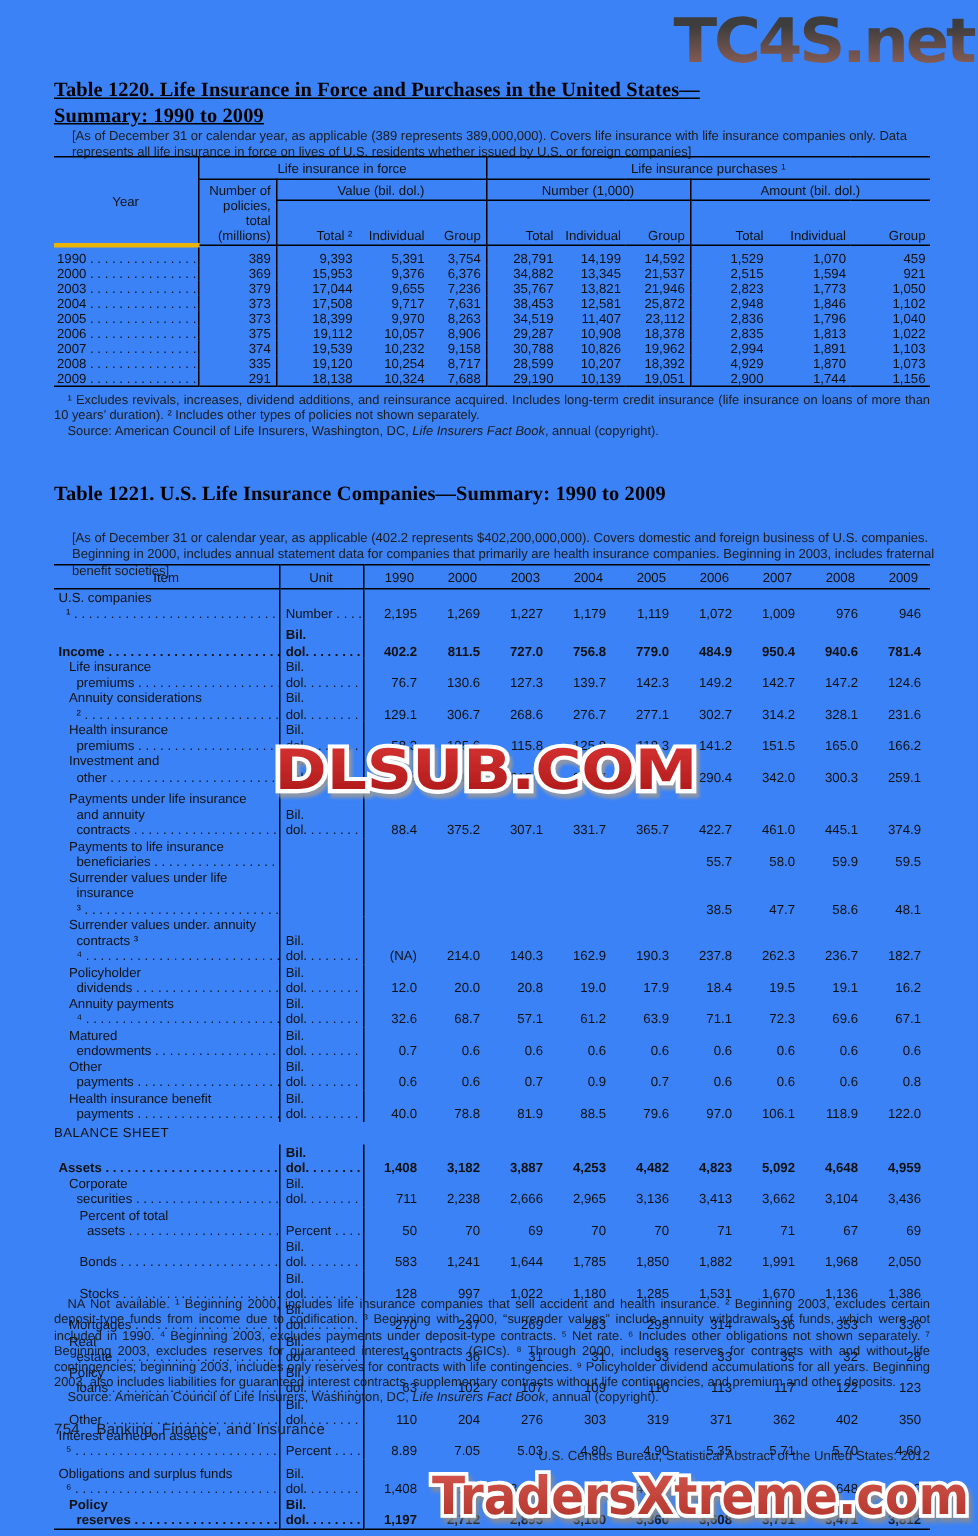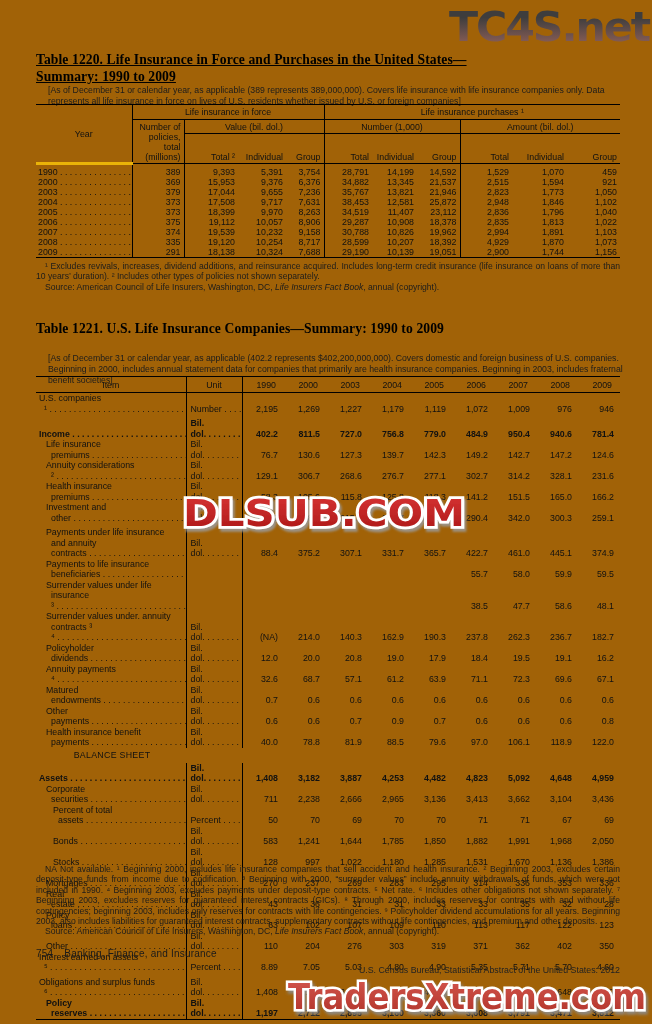--- a/index.html
+++ b/index.html
@@ -1,16 +1,16 @@
 <!DOCTYPE html>
 <html><head>
 <meta charset="utf-8">
 <style>
   html,body{margin:0;padding:0;background:#e8e8e8;}
-  .page{position:relative;width:652px;height:1024px;background:#a16207;overflow:hidden;
+  .page{position:relative;width:652px;height:1024px;background:#3b82f6;overflow:hidden;
         font-family:"Liberation Sans","DejaVu Sans",sans-serif;color:#111;}
   .content{position:absolute;left:36px;width:584px;z-index:2;}
 
   
   .t-title{font-family:"Liberation Serif","DejaVu Serif",serif;font-weight:bold;
            font-size:13.6px;line-height:16.5px;letter-spacing:.1px;color:#000;
            white-space:pre-line;margin:0;}
 
   
   .note{font-size:8.7px;line-height:10.9px;color:#1c1c1c;margin:12px;}
@@ -42,21 +42,21 @@
   #t1221 thead th{border-bottom:1px solid #000;height:15px;vertical-align:middle;}
   #t1221 .h-item{text-align:center;}
   #t1221 .h-unit{text-align:center;}
   #t1221 .h-year{text-align:right;padding-right:8px;}
   #t1221 tbody td{line-height:10.5px;vertical-align:bottom;}
   #t1221 .num{text-align:right;padding-right:6px;}
   #t1221 tr.drow td:nth-child(2),#t1221 tr.drow td:nth-child(3){border-left:1px solid #000;}
   #t1221 tr.gap td{padding-top:4px;}
   #t1221 tr.bold td{font-weight:bold;}
   .section-cell{text-align:left;padding:2.5px 0 2px 0;}
-  .section-lbl{display:inline-block;width:152px;text-align:center;letter-spacing:.3px;}
+  .section-lbl{display:inline-block;width:152px;text-align:left;letter-spacing:.3px;}
 
   
   .lbl{overflow:hidden;white-space:pre-line;}
   .leader::after{content:" . . . . . . . . . . . . . . . . . . . . . . . . . . . . . . . . . . . . . . . . . . . . . . . . . . . . . . . . . .";white-space:nowrap;}
   .ind0{padding-left:8px;text-indent:-5px;}
   .ind1{padding-left:15px;text-indent:-5px;}
   .ind2{padding-left:22px;text-indent:-5px;}
   .ucell .lbl{padding-left:4px;}
 
   

